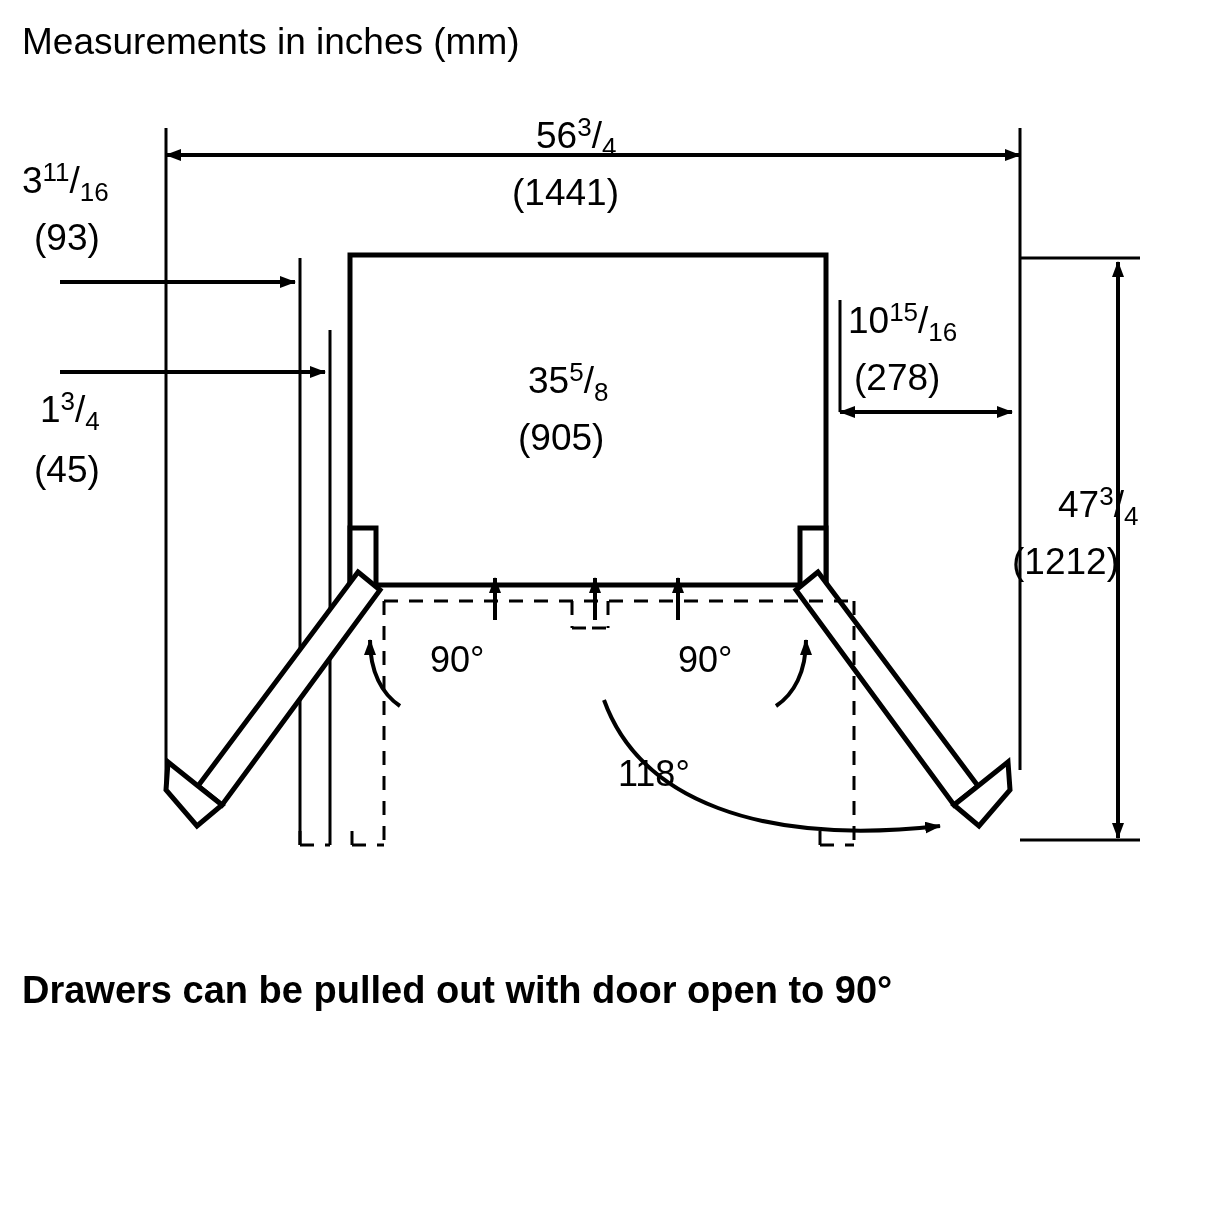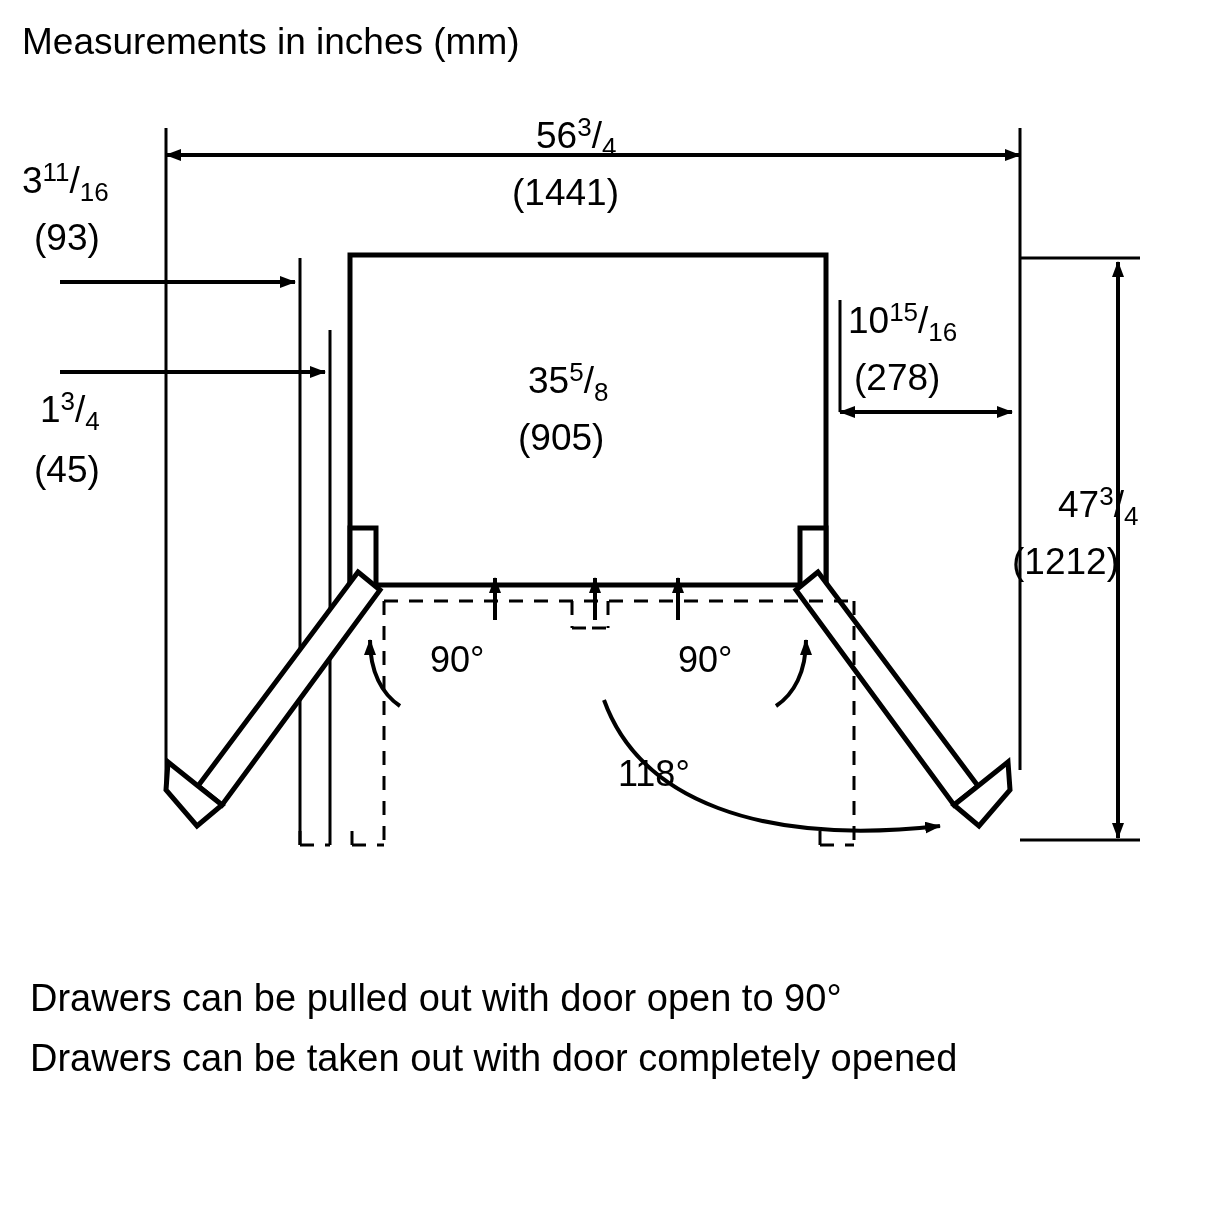--- a/index.html
+++ b/index.html
@@ -31,21 +31,22 @@
   }
   .notes {
     position: absolute;
     left: 18px;
     top: 962px;
     width: 1180px;
     font-size: 38px;
     line-height: 48px;
   }
   .notes div {
-    margin: 12px;
+    margin: 4px;
+    font-weight: bold;
   }
   svg.diagram {
     position: absolute;
     left: 0;
     top: 0;
     width: 1214px;
     height: 1214px;
   }
   .dim-label {
     font-family: "Liberation Sans", sans-serif;
@@ -198,16 +199,15 @@
       <text class="dim-label" x="1012" y="574">(1212)</text>
 
       <text class="ang-label" x="430" y="672">90°</text>
       <text class="ang-label" x="678" y="672">90°</text>
       <text class="ang-label" x="618" y="786">118°</text>
     </g>
   </svg>
 
   <div class="notes">
     <div>Drawers can be pulled out with door open to 90°</div>
-    <div>Drawers can be taken out with door completely opened</div>
   </div>
 
 </div>
 
 </body></html>

